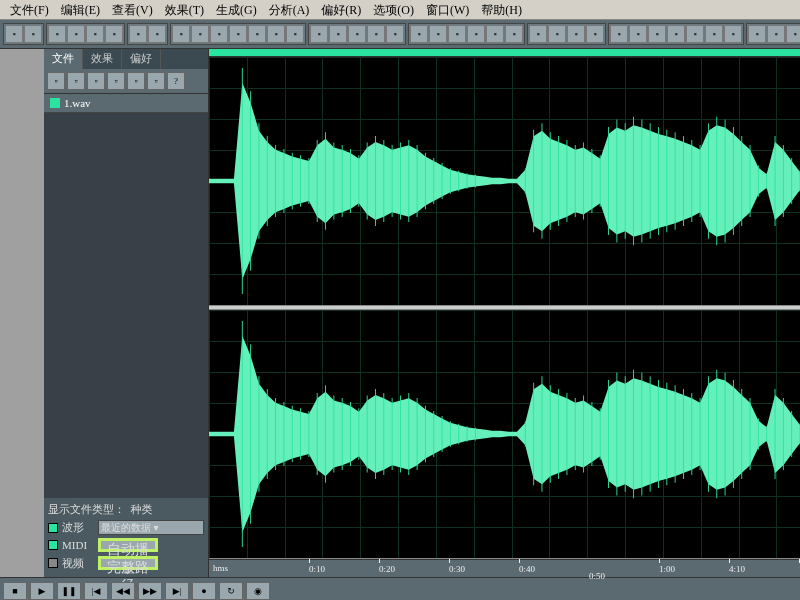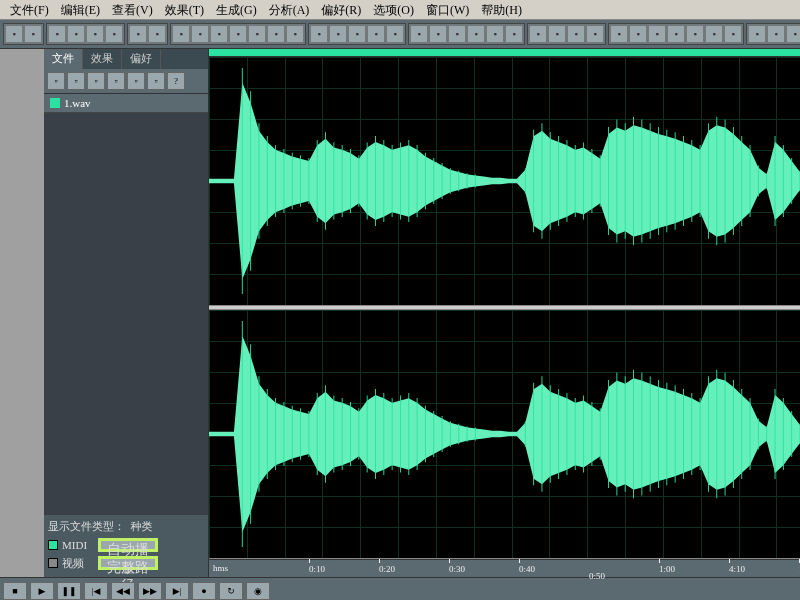--- a/index.html
+++ b/index.html
@@ -235,20 +235,25 @@
       </div>
     <div class="file-list" id="file-list">
         <div class="file-item">
           <span class="file-icon"></span>
           <span>1.wav</span>
         </div>
       </div>
     <div class="side-bottom">
       <div class="side-label"><span>显示文件类型：</span>&nbsp;&nbsp;<span>种类</span></div>
       <div id="filter-rows">
+          <div class="filter-row">
+            <span class="chk"></span>
+            <span style="width:32px">波形</span>
+            <span class="filter-dd">最近的数据 ▾</span>
+          </div>
           <div class="filter-row">
             <span class="chk"></span>
             <span style="width:32px">MIDI</span>
             <span class="mini-btn">自动播放</span>
           </div>
           <div class="filter-row">
             <span class="chk off"></span>
             <span style="width:32px">视频</span>
             <span class="mini-btn">完整路径</span>
           </div>

